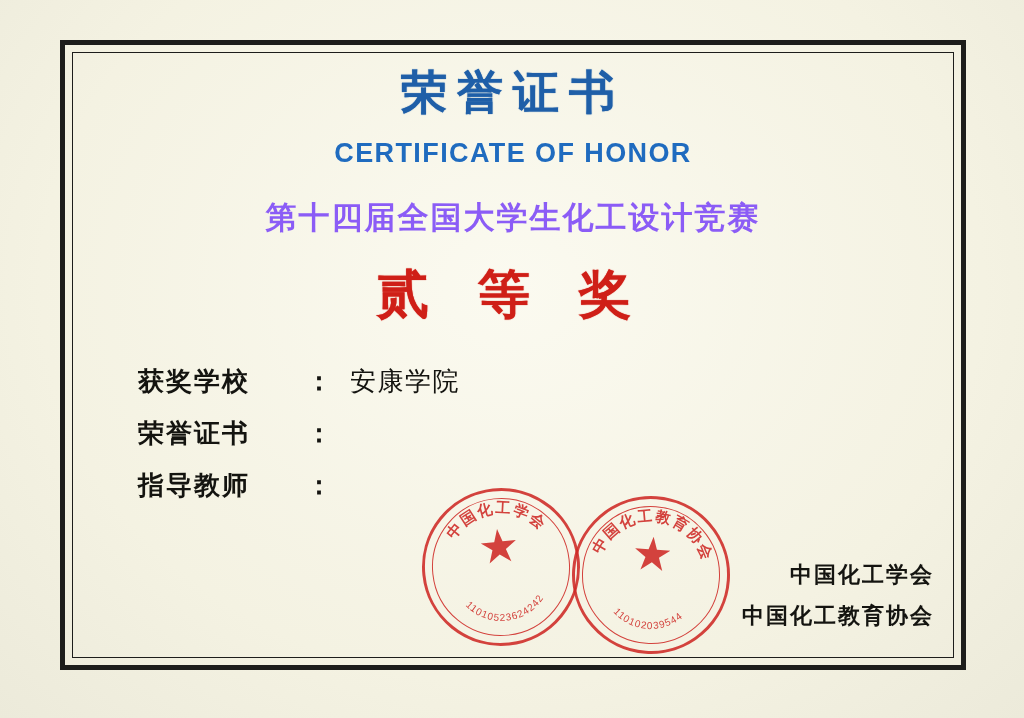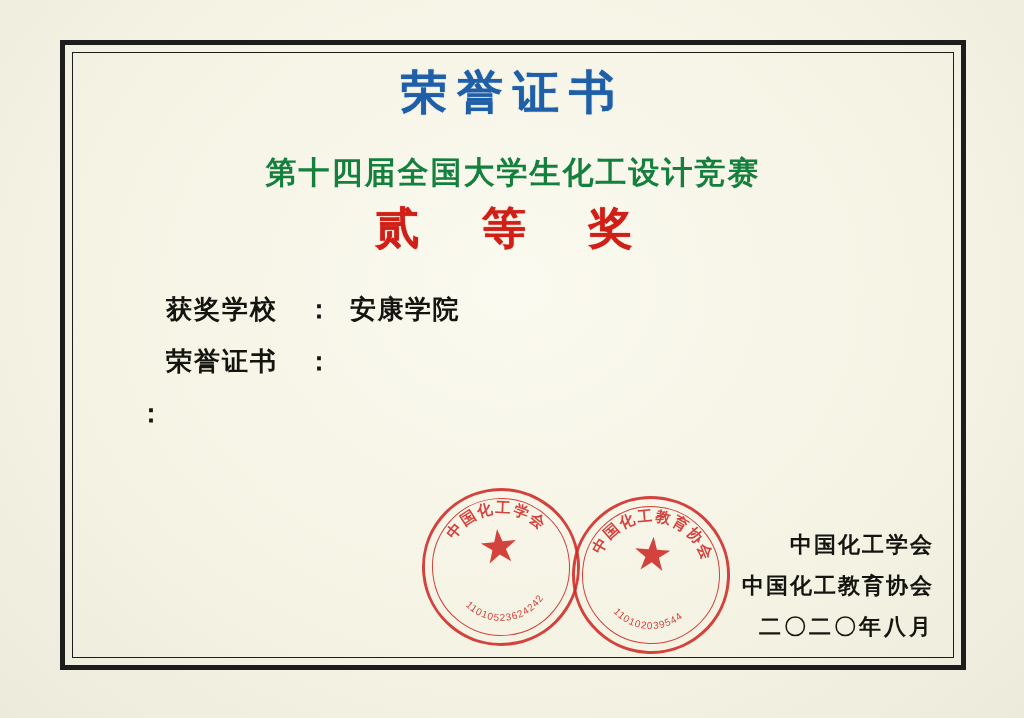--- a/index.html
+++ b/index.html
@@ -68,36 +68,35 @@
     letter-spacing: 1.4px;
     color: #1f6bbf;
   }
   .event-name {
     text-align: center;
     margin-top: 28px;
     font-family: "DejaVu Serif", serif;
     font-size: 31px;
     font-weight: 600;
     letter-spacing: 2px;
-    color: #15803d;
+    color: #8b5cf6;
   }
   .award-level {
     text-align: center;
-    margin-top: 5px;
-    font-family: Liberation Mono, monospace;
-    font-size: 44px;
+    margin-top: 21px;
+    font-family: Liberation Serif, serif;
+    font-size: 52px;
     font-weight: 700;
     letter-spacing: 18px;
     color: #cf1f17;
     text-shadow: 0 0 1px #cf1f17;
   }
   .fields {
     margin-top: 34px;
     padding-left: 48px;
-    text-align: center;
   }
   .field-row {
     display: flex;
     align-items: baseline;
     margin-bottom: 17px;
     font-family: "DejaVu Serif", serif;
     color: #141410;
   }
   .field-label {
     font-size: 26px;
@@ -109,21 +108,21 @@
   .field-colon {
     font-size: 26px;
     flex: 0 0 auto;
     width: 26px;
     font-weight: 600;
   }
   .field-value {
     font-size: 26px;
     letter-spacing: 1.5px;
     padding-left: 18px;
-    font-weight: 700;
+    font-weight: 400;
   }
   
   .seals {
     position: absolute;
     left: 320px;
     top: 420px;
     width: 340px;
     height: 170px;
   }
   .seal {
@@ -209,39 +208,41 @@
 <div class="page">
   <div class="paper-tint"></div>
 
   <div class="border-outer"></div>
   <div class="border-inner"></div>
 
   <div class="content">
 
     <div class="title-cn">荣誉证书</div>
 
+    <div class="title-en">CERTIFICATE OF HONOR</div>
 
     <div class="event-name">第十四届全国大学生化工设计竞赛</div>
 
     <div class="award-level">贰 等 奖</div>
 
     <div class="fields">
 
       <div class="field-row">
         <span class="field-label">获奖学校</span>
         <span class="field-colon">：</span>
         <span class="field-value">安康学院</span>
       </div>
 
       <div class="field-row">
         <span class="field-label">荣誉证书</span>
         <span class="field-colon">：</span>
       </div>
 
       <div class="field-row">
+        <span class="field-label">指导教师</span>
         <span class="field-colon">：</span>
       </div>
 
     </div>
 
     <div class="seals">
 
       <div class="seal left">
         <div class="seal-inner-ring"></div>
         <svg class="seal-arc" viewBox="0 0 152 152">
@@ -286,17 +287,16 @@
         <div class="seal-star">
             <span>★</span>
           </div>
       </div>
 
     </div>
 
     <div class="issuer">
       <div>中国化工学会</div>
       <div>中国化工教育协会</div>
-      <div class="date">二〇二〇年八月</div>
     </div>
 
   </div>
 </div>
 
 </body></html>

